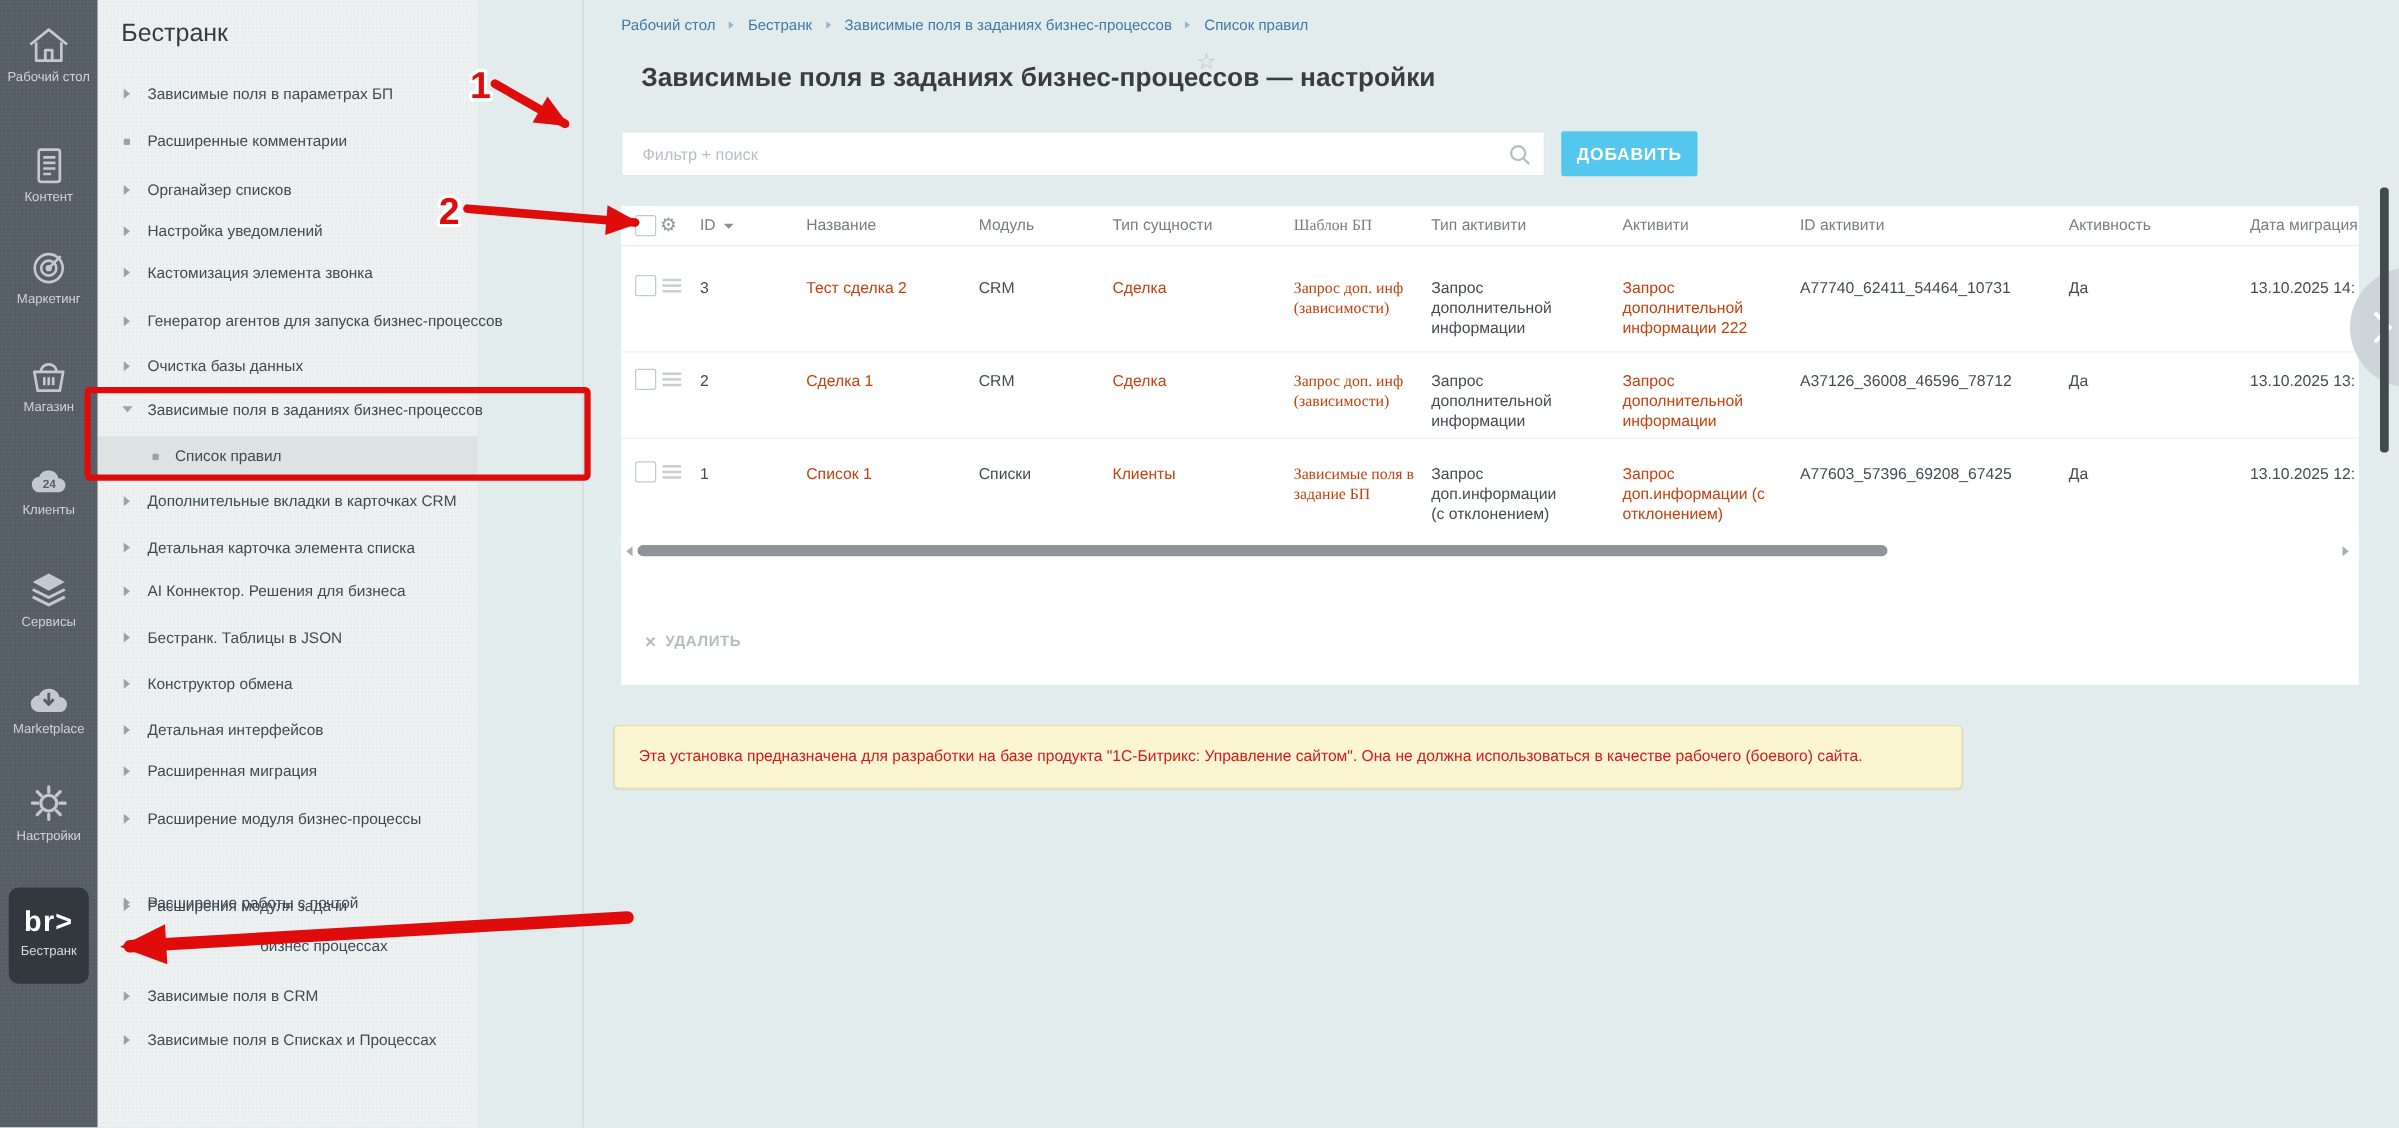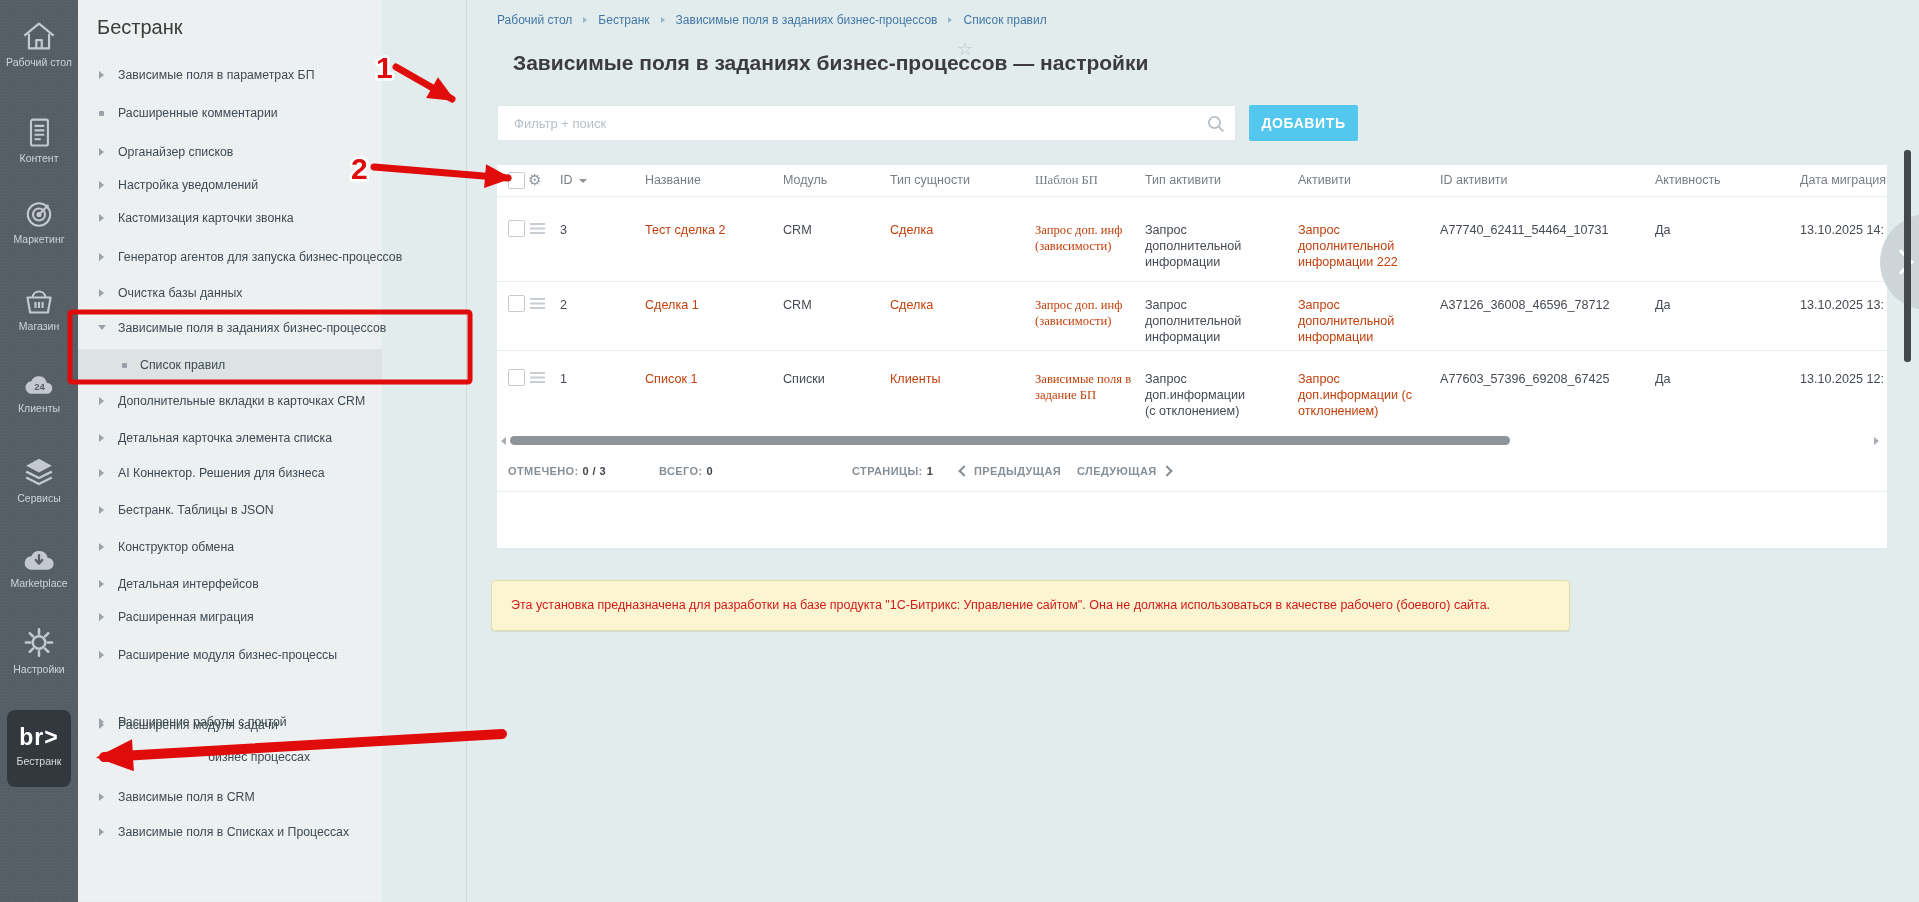--- a/index.html
+++ b/index.html
@@ -216,21 +216,21 @@
   <div class="sb-item" style="top:143px">
       <span class="tri-r"></span>
       <span class="sb-label">Органайзер списков</span>
     </div>
   <div class="sb-item" style="top:176px">
       <span class="tri-r"></span>
       <span class="sb-label">Настройка уведомлений</span>
     </div>
   <div class="sb-item" style="top:209px">
       <span class="tri-r"></span>
-      <span class="sb-label">Кастомизация карточки звонка</span>
+      <span class="sb-label">Кастомизация элемента звонка</span>
     </div>
   <div class="sb-item" style="top:248px">
       <span class="tri-r"></span>
       <span class="sb-label">Генератор агентов для запуска бизнес-процессов</span>
     </div>
   <div class="sb-item" style="top:284px">
       <span class="tri-r"></span>
       <span class="sb-label">Очистка базы данных</span>
     </div>
   <div class="sb-item" style="top:319px">
@@ -378,28 +378,24 @@
     <span class="cell cx-active">Да</span>
     <span class="cell cx-created">13.10.2025 12:</span>
   </div>
 
   <div class="hscroll">
     <span class="hs-left"></span>
     <span class="hs-thumb"></span>
     <span class="hs-right"></span>
   </div>
 
-  <div class="g-foot">
-    <span class="f-item" style="left:11px"><span>ОТМЕЧЕНО:</span><b>0 / 3</b></span>
-    <span class="f-item" style="left:162px"><span>ВСЕГО:</span><b>0</b></span>
-    <span class="f-item" style="left:355px"><span>СТРАНИЦЫ:</span><b>1</b></span>
-    <span class="f-item f-nav" style="left:463px"><span class="chev prev"></span><span>ПРЕДЫДУЩАЯ</span></span>
-    <span class="f-item f-nav" style="left:580px"><span>СЛЕДУЮЩАЯ</span><span class="chev next"></span></span>
-  </div>
-
+
+  <div class="g-del">
+    <span class="del-btn"><span class="del-x">×</span><span>УДАЛИТЬ</span></span>
+  </div>
 </div>
 
 <div class="warning">
   <span>Эта установка предназначена для разработки на базе продукта "1С-Битрикс: Управление сайтом". Она не должна использоваться в качестве рабочего (боевого) сайта.</span>
 </div>
 
 <div class="peek-circle">
   <span class="peek-chev"></span>
 </div>
 <div class="vbar"></div>

